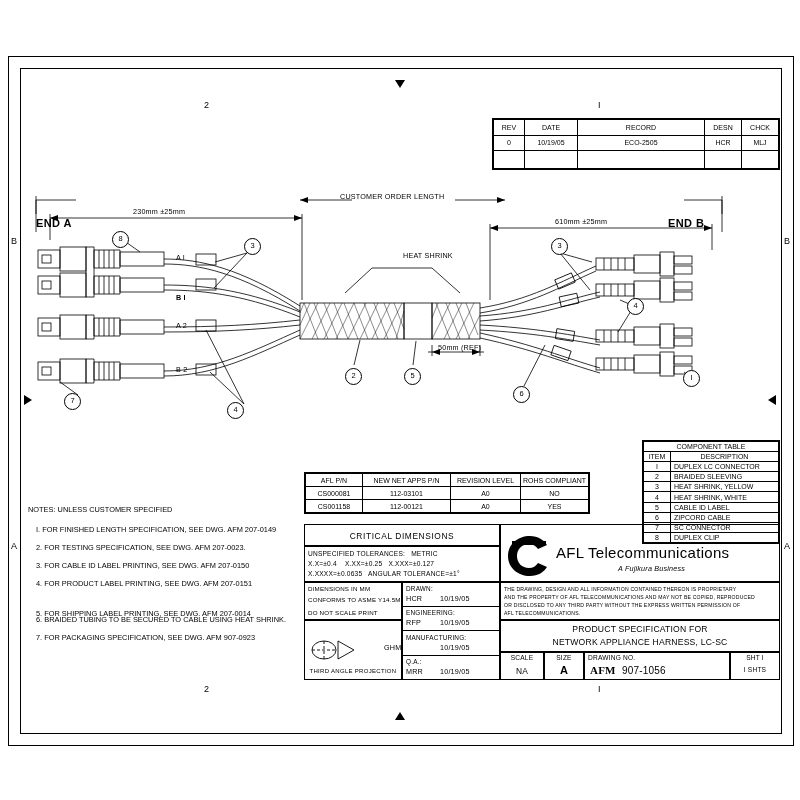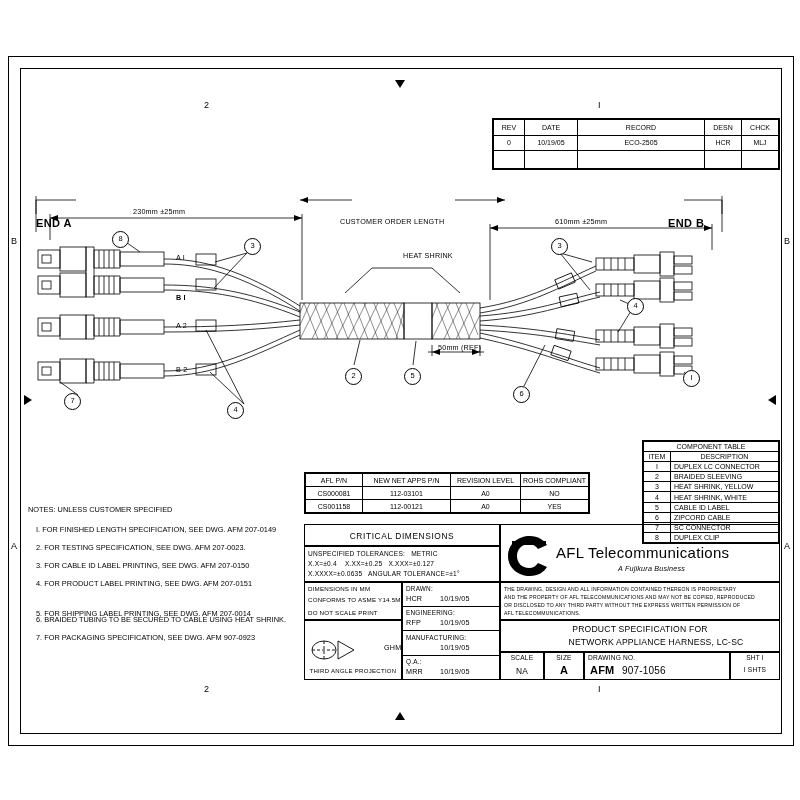--- a/index.html
+++ b/index.html
@@ -272,21 +272,21 @@
       <line x1="560" y1="253" x2="592" y2="262"></line>
       <line x1="560" y1="253" x2="590" y2="290"></line>
       <line x1="634" y1="306" x2="620" y2="300"></line>
       <line x1="634" y1="306" x2="618" y2="332"></line>
       <line x1="692" y1="378" x2="684" y2="372"></line>
     </g>
   </svg>
 
   <div class="lbl bold" style="left:36px;top:186px;">END A</div>
   <div class="lbl bold" style="left:668px;top:186px;">END B</div>
-  <div class="t" style="left:340px;top:193px;margin-top:25px;">CUSTOMER ORDER LENGTH</div>
+  <div class="t" style="left:340px;top:193px;">CUSTOMER ORDER LENGTH</div>
   <div class="t" style="left:133px;top:208px;">230mm ±25mm</div>
   <div class="t" style="left:555px;top:218px;">610mm ±25mm</div>
   <div class="t" style="left:438px;top:344px;">50mm (REF)</div>
   <div class="t" style="left:403px;top:252px;">HEAT SHRINK</div>
 
   <div class="t" style="left:176px;top:254px;">A I</div>
   <div class="t" style="left:176px;top:294px;font-weight:bold;">B I</div>
   <div class="t" style="left:176px;top:322px;">A 2</div>
   <div class="t" style="left:176px;top:366px;">B 2</div>
 
@@ -439,32 +439,32 @@
   <div class="logo-sub" style="position:absolute;left:618px;top:564px;">A Fujikura Business</div>
 
   <div class="box" style="left:500px;top:582px;width:280px;height:38px;"></div>
   <div class="t" style="left:504px;top:586px;font-size:5.1px;line-height:1.55;">THE DRAWING, DESIGN AND ALL INFORMATION CONTAINED THEREON IS PROPRIETARY
 AND THE PROPERTY OF AFL TELECOMMUNICATIONS AND MAY NOT BE COPIED, REPRODUCED
 OR DISCLOSED TO ANY THIRD PARTY WITHOUT THE EXPRESS WRITTEN PERMISSION OF
 AFL TELECOMMUNICATIONS.</div>
 
   <div class="box" style="left:500px;top:620px;width:280px;height:32px;"></div>
   <div class="tc" style="left:500px;top:624px;width:280px;font-size:8.6px;">PRODUCT SPECIFICATION FOR</div>
-  <div class="tc" style="left:516px;top:637px;width:280px;font-size:8.6px;">NETWORK APPLIANCE HARNESS, LC-SC</div>
+  <div class="tc" style="left:500px;top:637px;width:280px;font-size:8.6px;">NETWORK APPLIANCE HARNESS, LC-SC</div>
 
   <div class="box" style="left:500px;top:652px;width:44px;height:28px;"></div>
   <div class="tc" style="left:500px;top:654px;width:44px;font-size:6.6px;">SCALE</div>
   <div class="tc" style="left:500px;top:666px;width:44px;font-size:8.4px;">NA</div>
 
   <div class="box" style="left:544px;top:652px;width:40px;height:28px;"></div>
   <div class="tc" style="left:544px;top:654px;width:40px;font-size:6.6px;">SIZE</div>
   <div class="tc" style="left:544px;top:664px;width:40px;font-size:11px;font-weight:bold;">A</div>
 
   <div class="box" style="left:584px;top:652px;width:146px;height:28px;"></div>
   <div class="tc" style="left:584px;top:654px;width:146px;font-size:6.6px;text-align:left;padding-left:4px;box-sizing:border-box;">DRAWING NO.</div>
-  <div class="t" style="left:590px;top:664px;font-size:11px;font-weight:bold;">AFM</div>
+  <div class="t" style="left:590px;top:664px;font-size:11px;font-weight:bold;font-family:Liberation Serif, serif;">AFM</div>
   <div class="t" style="left:622px;top:665px;font-size:10px;">907-1056</div>
 
   <div class="box" style="left:730px;top:652px;width:50px;height:28px;"></div>
   <div class="tc" style="left:730px;top:654px;width:50px;font-size:6.6px;">SHT I</div>
   <div class="tc" style="left:730px;top:666px;width:50px;font-size:6.6px;">I SHTS</div>
 
 </div>
 
 </body></html>

